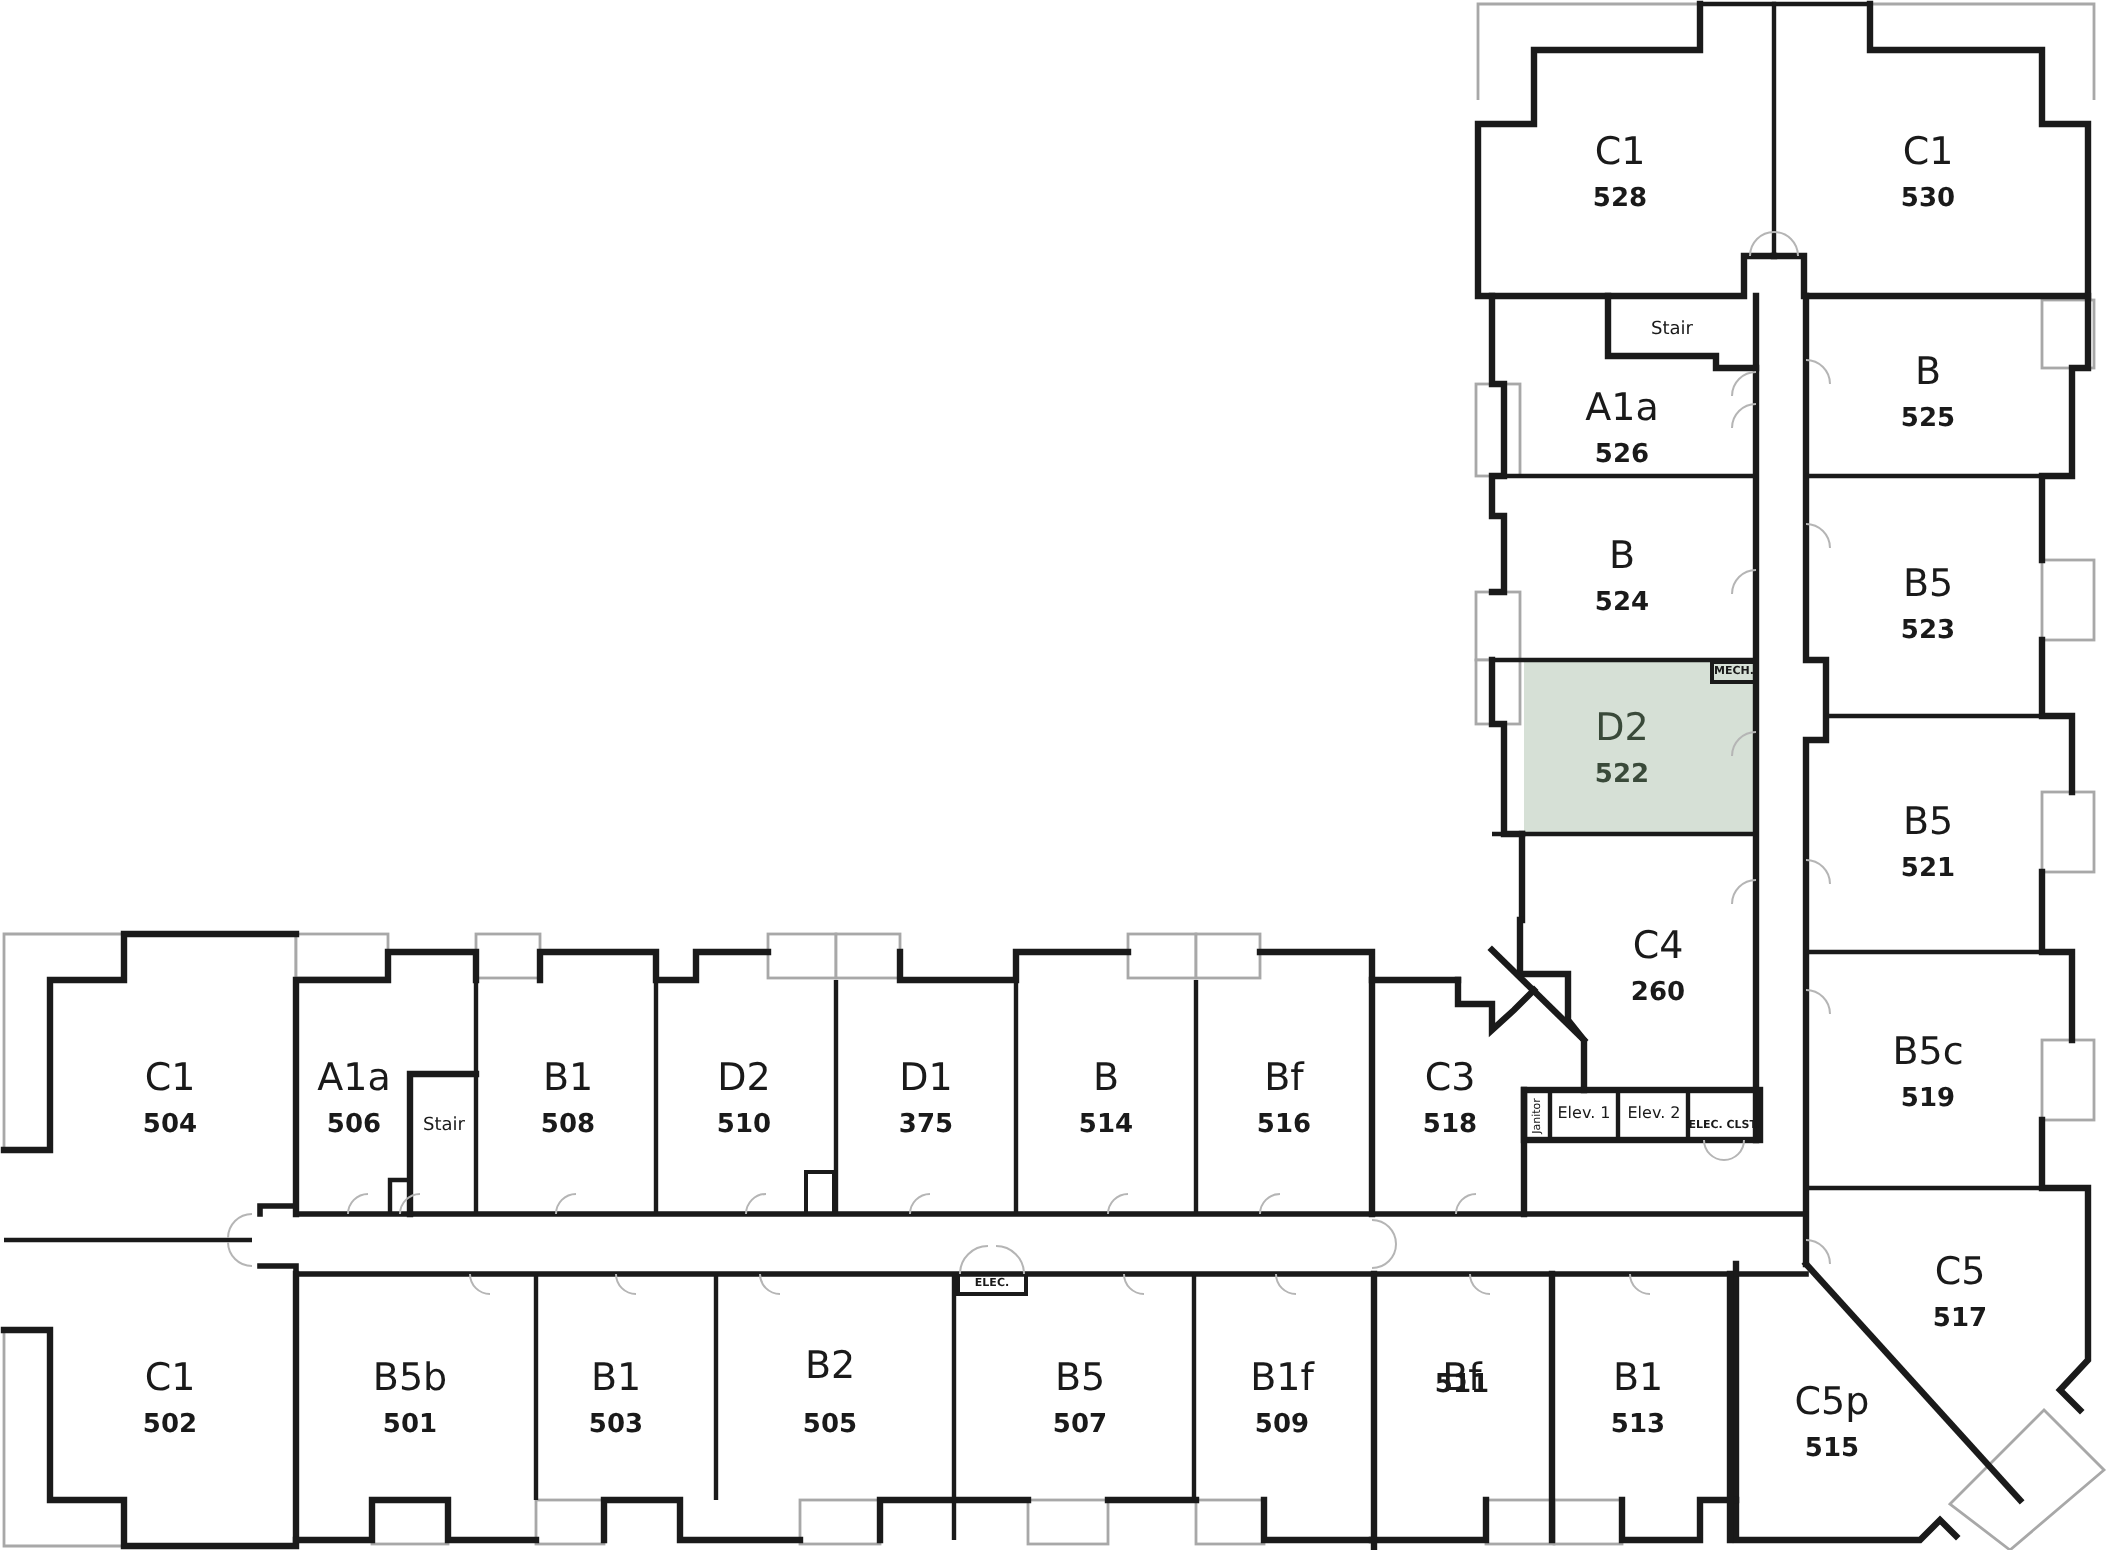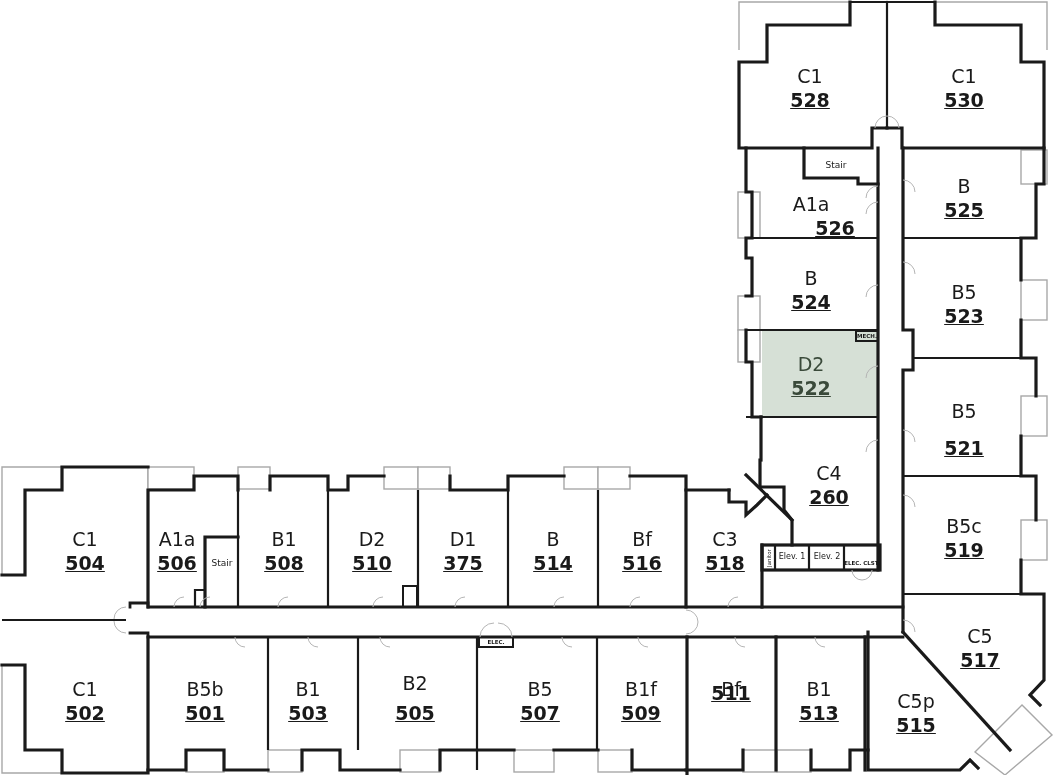--- a/index.html
+++ b/index.html
@@ -4,21 +4,21 @@
 <style>
   html, body { margin:0; padding:0; background:#ffffff; }
   body { width:1054px; height:775px; overflow:hidden; position:relative; font-family:"Liberation Sans", sans-serif; }
   #plan { position:absolute; left:0; top:0; width:1054px; height:775px; }
   .wall { stroke:#1a1a1a; stroke-width:3.2; fill:none; stroke-linejoin:miter; stroke-linecap:square; }
   .iwall { stroke:#1a1a1a; stroke-width:2.2; fill:none; }
   .balc { stroke:#a8a8a8; stroke-width:1.4; fill:#ffffff; }
   .door { stroke:#b5b5b5; stroke-width:1; fill:none; }
   .room-hl { fill:#d6e0d6; }
   .lbl-type { position:absolute; font-family:"DejaVu Sans", sans-serif; font-size:19px; color:#1a1a1a; text-align:center; transform:translate(-50%,0); white-space:nowrap; line-height:20px; }
-  .lbl-num { position:absolute; font-family:"DejaVu Sans", sans-serif; font-weight:bold; font-size:19px; color:#1a1a1a; text-align:center; transform:translate(-50%,0); white-space:nowrap; line-height:20px;text-decoration:underline; }
+  .lbl-num { position:absolute; font-family:"DejaVu Sans", sans-serif; font-weight:bold; font-size:13px; color:#1a1a1a; text-align:center; transform:translate(-50%,0); white-space:nowrap; line-height:20px; }
   .hl .lbl-type, .hl .lbl-num { color:#3a4a3a; }
   .small { position:absolute; font-family:"DejaVu Sans", sans-serif; font-size:9px; color:#1a1a1a; white-space:nowrap; transform:translate(-50%,0); line-height:10px; }
   .tiny { position:absolute; font-family:"DejaVu Sans", sans-serif; font-size:5.5px; font-weight:bold; color:#1a1a1a; white-space:nowrap; transform:translate(-50%,0); line-height:6px; }
   .vert { position:absolute; font-family:"DejaVu Sans", sans-serif; font-size:5.5px; color:#1a1a1a; transform:rotate(-90deg); transform-origin:center; white-space:nowrap; }
   .room-label { position:absolute; left:0; top:0; }
 </style>
 </head>
 <body>
 
 <svg id="plan" viewBox="0 0 1054 775" xmlns="http://www.w3.org/2000/svg">
@@ -150,41 +150,41 @@
     <div class="room-label">
       <div class="lbl-type" style="left: 810px; top: 66px;">C1</div>
       <div class="lbl-num" style="left: 810px; top: 90px;">528</div>
     </div>
     <div class="room-label">
       <div class="lbl-type" style="left: 964px; top: 66px;">C1</div>
       <div class="lbl-num" style="left: 964px; top: 90px;">530</div>
     </div>
     <div class="room-label">
       <div class="lbl-type" style="left: 811px; top: 194px;">A1a</div>
-      <div class="lbl-num" style="left: 811px; top: 218px; margin-left: 24px;">526</div>
+      <div class="lbl-num" style="left: 811px; top: 218px;">526</div>
     </div>
     <div class="room-label">
       <div class="lbl-type" style="left: 964px; top: 176px;">B</div>
       <div class="lbl-num" style="left: 964px; top: 200px;">525</div>
     </div>
     <div class="room-label">
       <div class="lbl-type" style="left: 811px; top: 268px;">B</div>
       <div class="lbl-num" style="left: 811px; top: 292px;">524</div>
     </div>
     <div class="room-label">
       <div class="lbl-type" style="left: 964px; top: 282px;">B5</div>
       <div class="lbl-num" style="left: 964px; top: 306px;">523</div>
     </div>
     <div class="room-label hl">
       <div class="lbl-type" style="left: 811px; top: 354px;">D2</div>
       <div class="lbl-num" style="left: 811px; top: 378px;">522</div>
     </div>
     <div class="room-label">
       <div class="lbl-type" style="left: 964px; top: 401px;">B5</div>
-      <div class="lbl-num" style="left: 964px; top: 425px; margin-top: 13px;">521</div>
+      <div class="lbl-num" style="left: 964px; top: 425px;">521</div>
     </div>
     <div class="room-label">
       <div class="lbl-type" style="left: 829px; top: 463px;">C4</div>
       <div class="lbl-num" style="left: 829px; top: 487px;">260</div>
     </div>
     <div class="room-label">
       <div class="lbl-type" style="left: 964px; top: 516px;">B5c</div>
       <div class="lbl-num" style="left: 964px; top: 540px;">519</div>
     </div>
     <div class="room-label">

